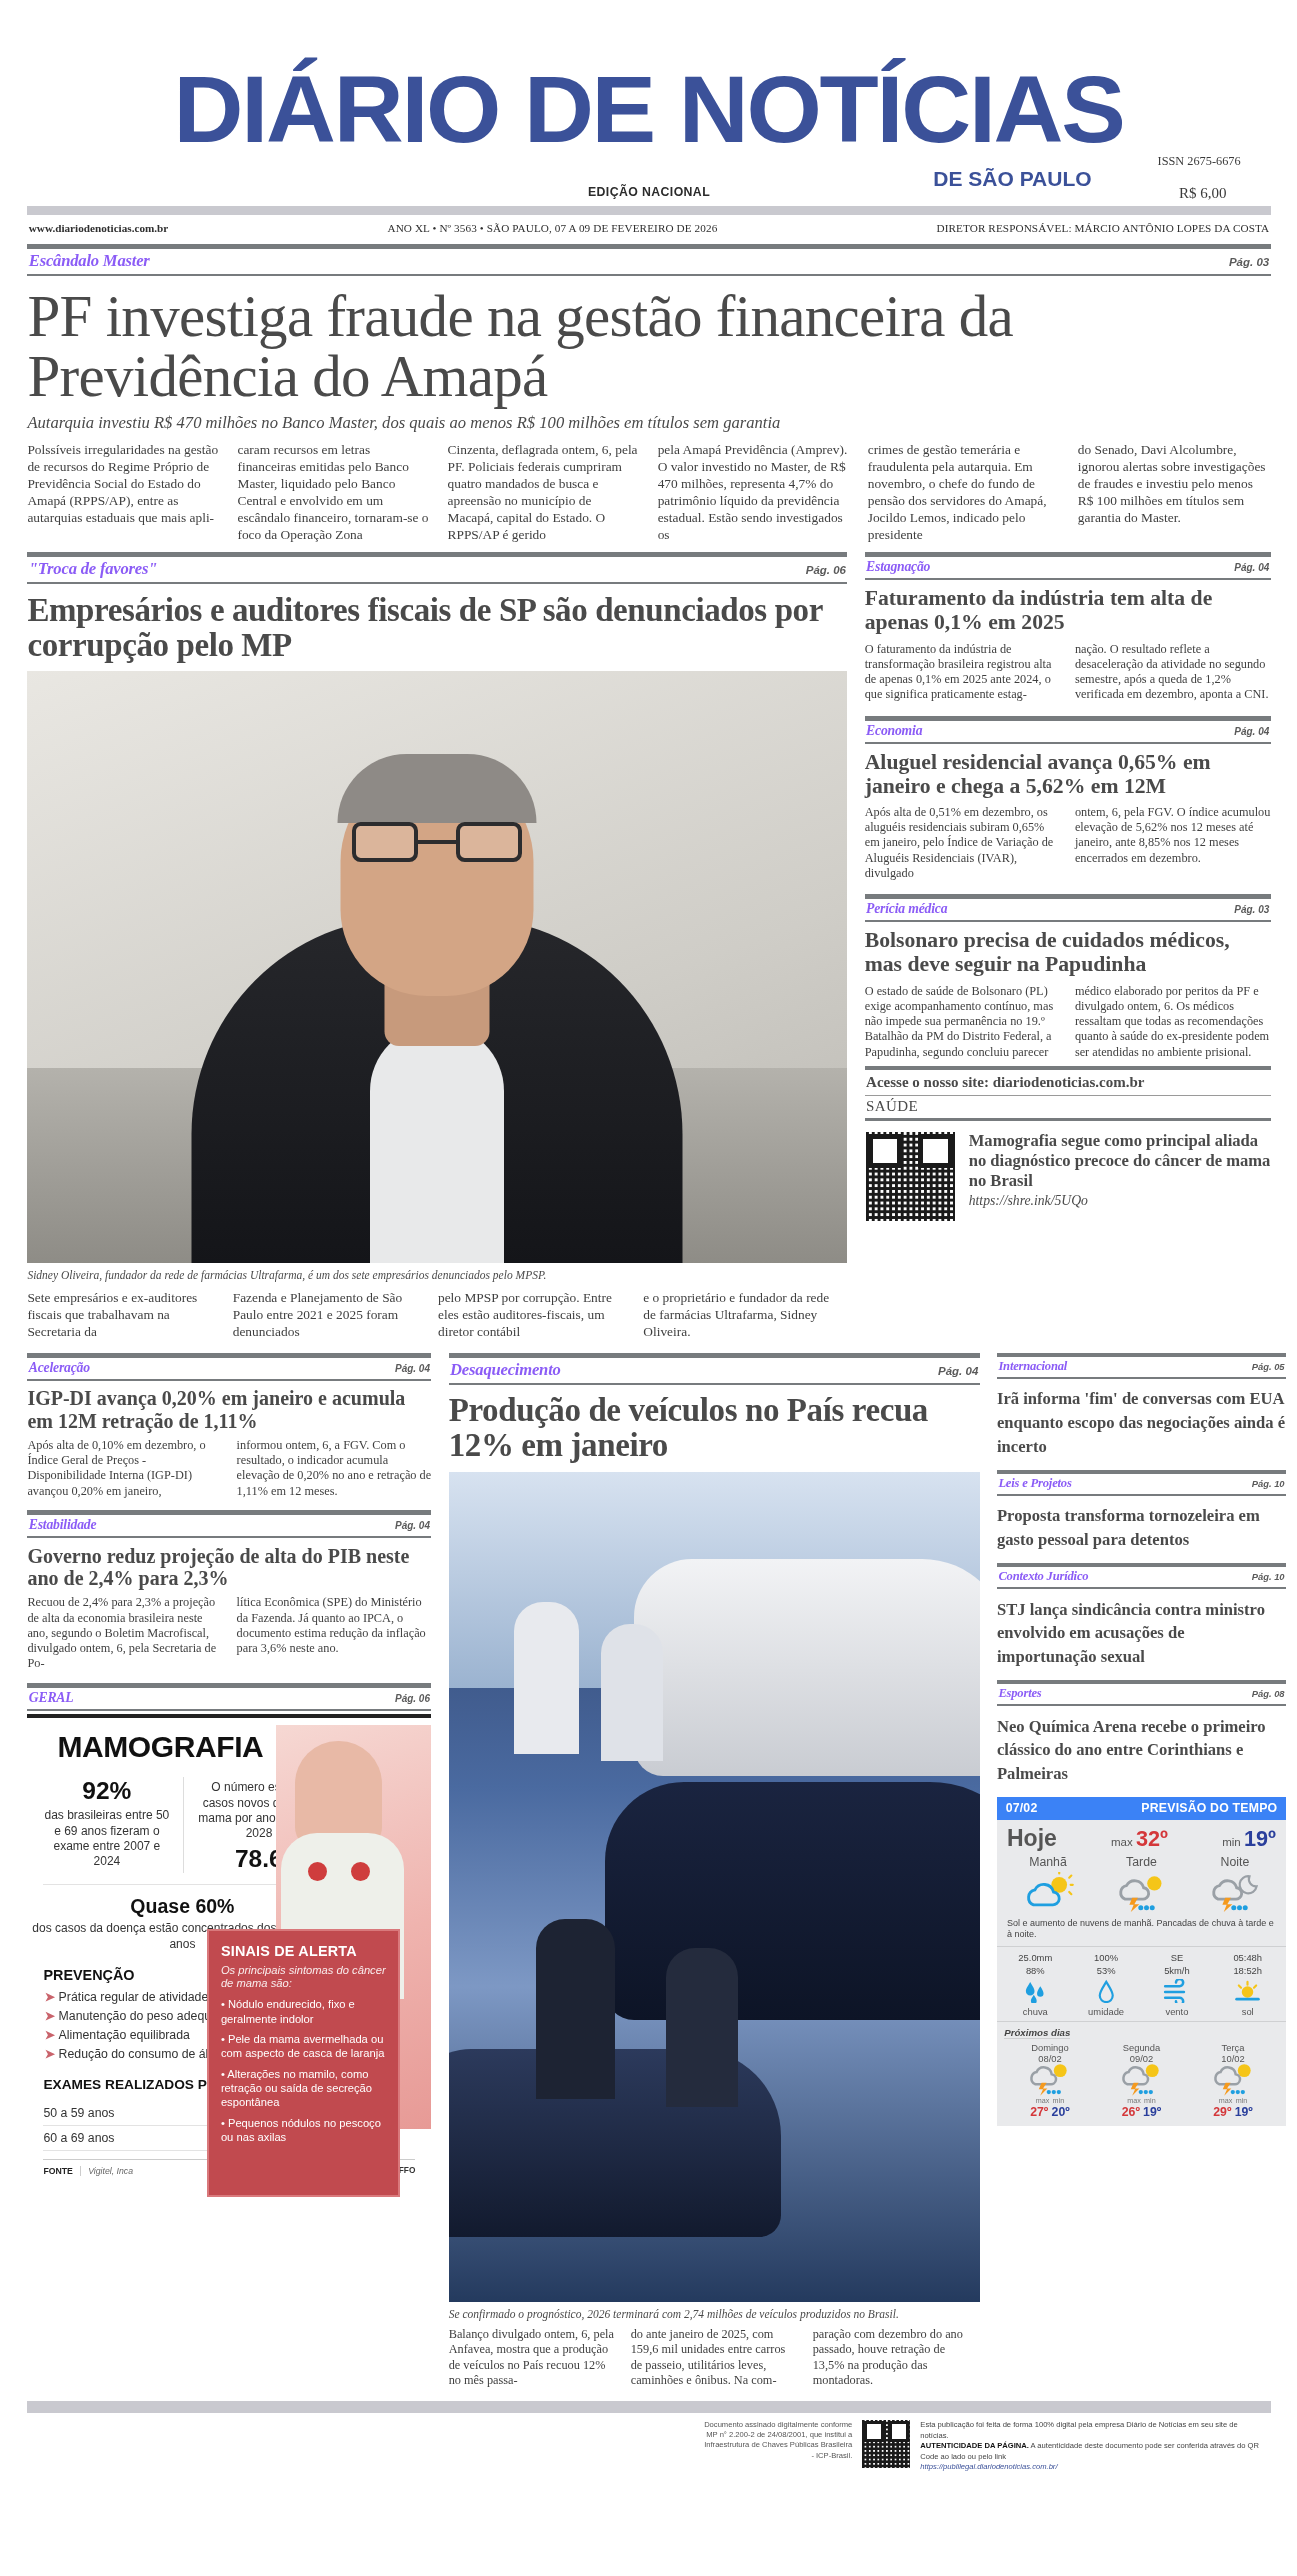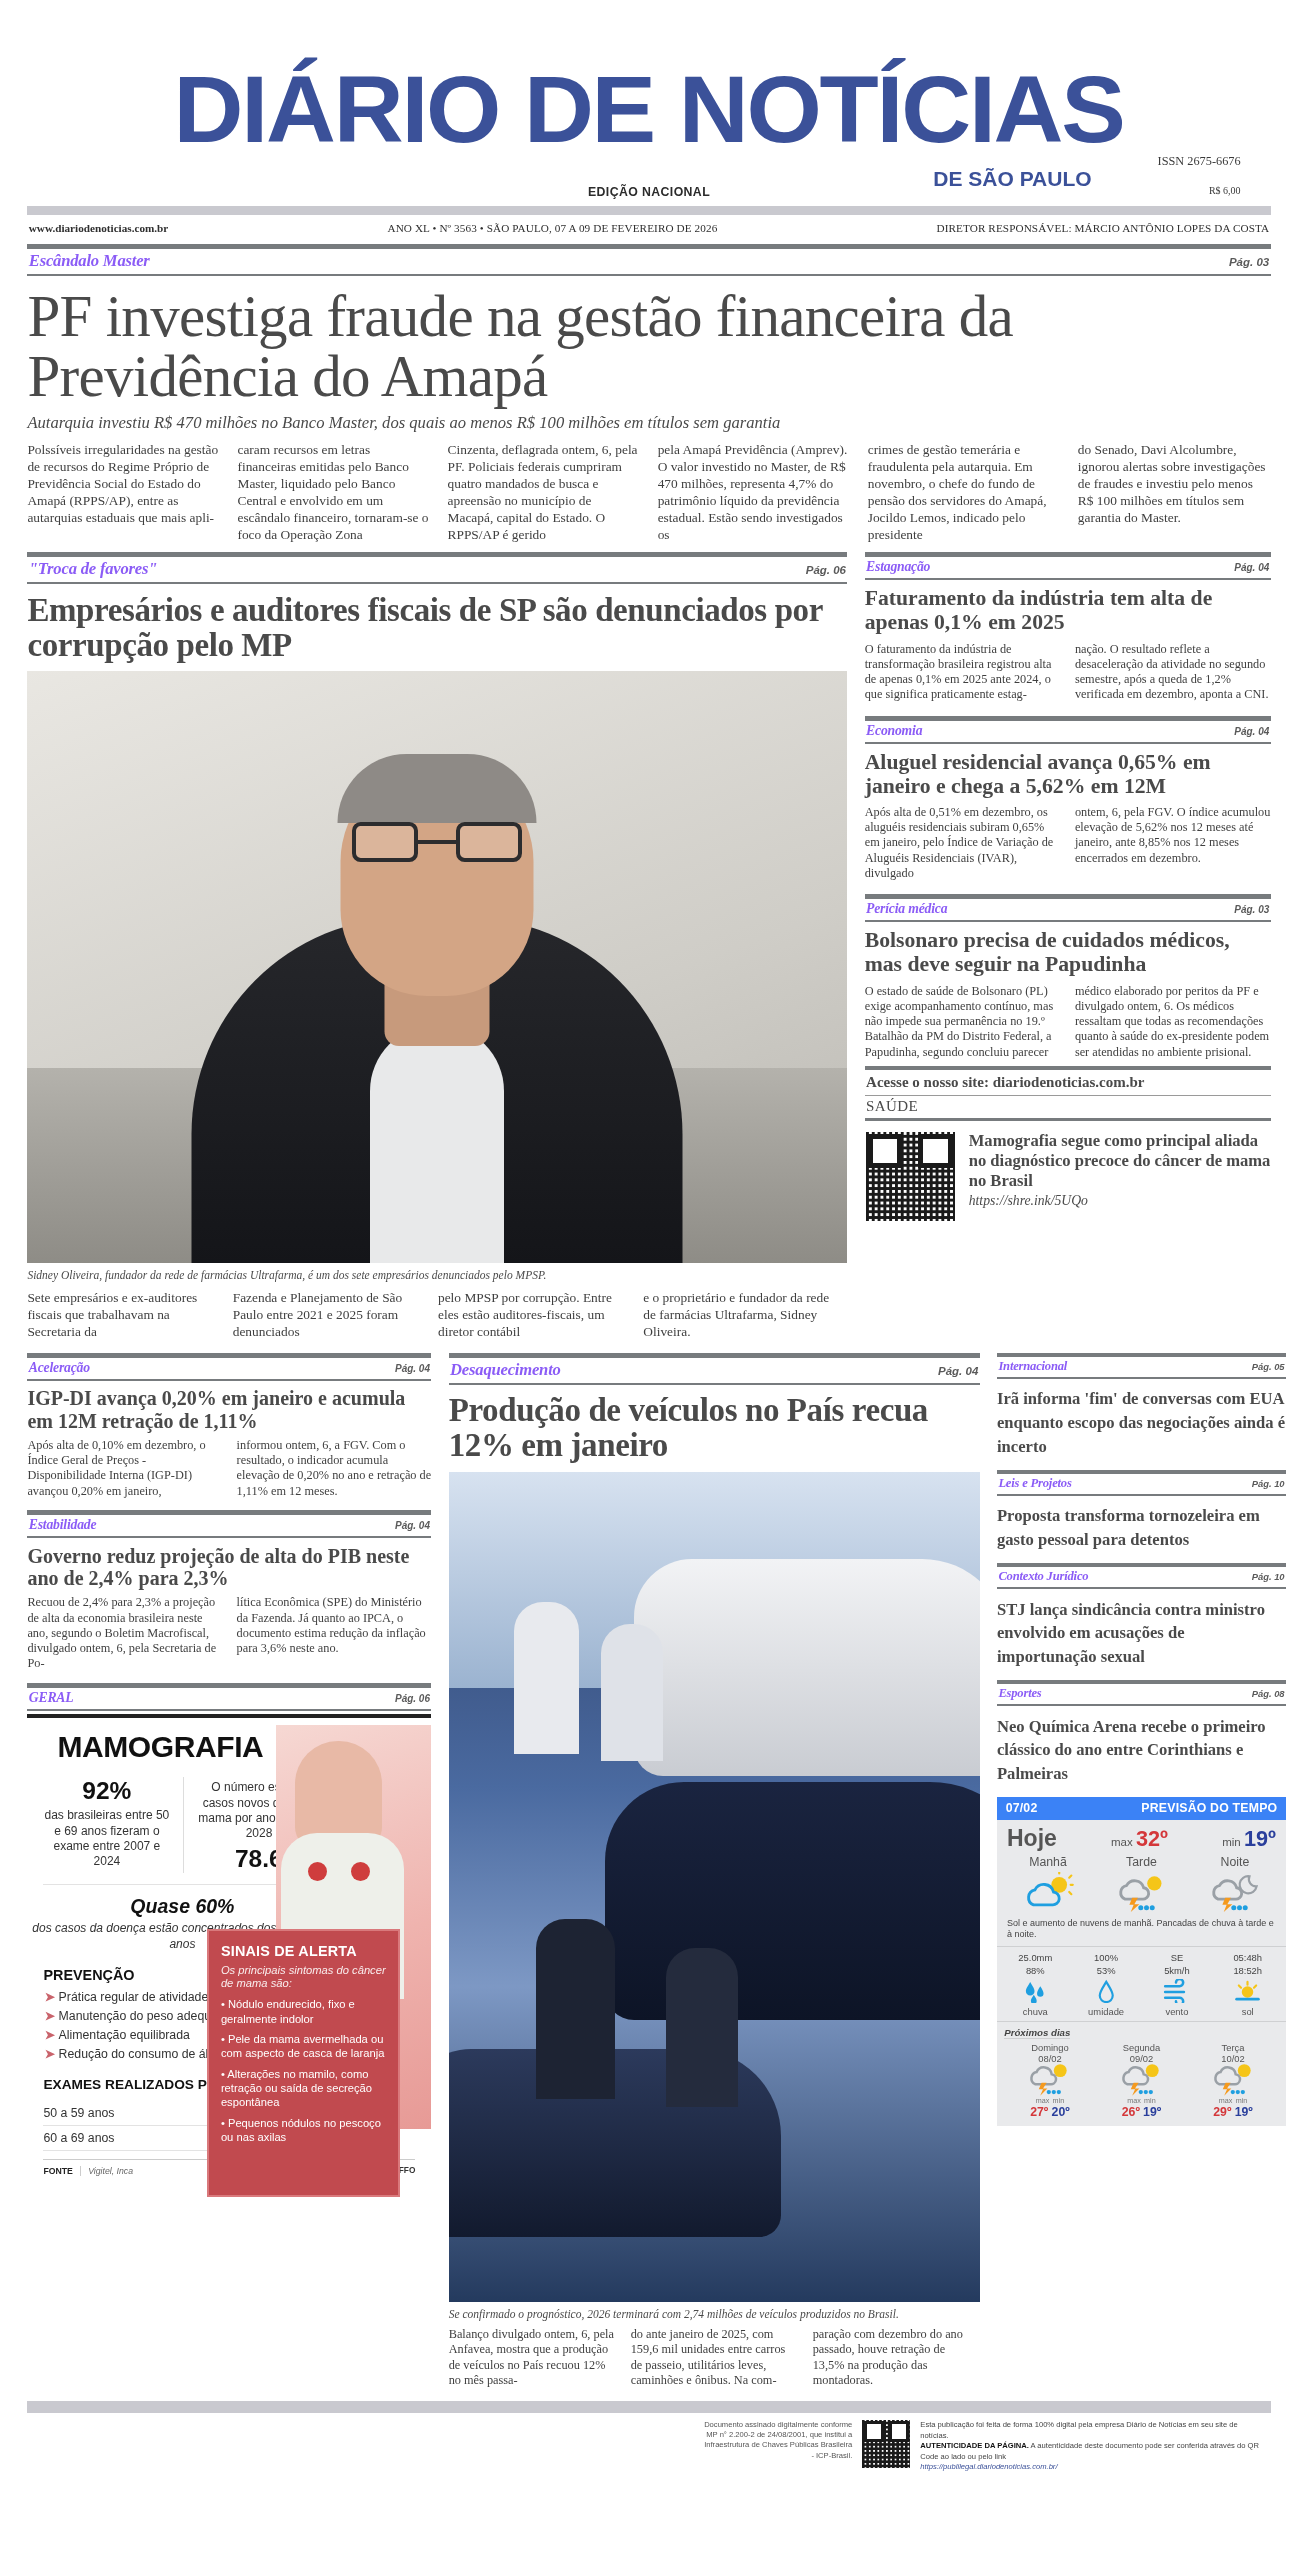--- a/index.html
+++ b/index.html
@@ -35,22 +35,22 @@
   .edicao {
     position:absolute; left:50%; transform:translateX(-50%); top:137px;
     font-family:"Liberation Sans", sans-serif;
     font-weight:bold; font-size:12.3px; color:#2b2b2b; letter-spacing:0.4px;
   }
   .issn {
     position:absolute; right:30px; top:106px;
     font-size:12.3px; color:#3a3a3a; font-family:"Liberation Serif",serif;
   }
   .preco {
-    position:absolute; right:30px; top:137px;
-    font-size:10px; color:#3a3a3a;
+    position:absolute; right:44px; top:137px;
+    font-size:15px; color:#3a3a3a;
   }
 
   
   .infobar-rule { height:9.4px; background:#c9c9cf; margin:2.9px 0 0 0; }
   .infobar {
     display:flex; justify-content:space-between; align-items:center;
     font-size:11.2px; padding:6.5px 1.4px 5.8px 1.4px; color:#2f2f2f;
     font-family:"Liberation Serif", serif;
   }
   .infobar .site { font-weight:bold; }
@@ -249,21 +249,21 @@
   .ig-title {
     font-family:"Liberation Sans", sans-serif; font-weight:bold;
     font-size:30px; color:#111; letter-spacing:-0.4px; padding-left:30px;
   }
   .ig-stats { display:flex; margin-top:13px; padding-left:13px; }
   .ig-statL { width:144px; text-align:center; border-right:1.4px solid #ddd; padding-right:10px; }
   .ig-statR { width:166px; text-align:center; padding-left:10px; }
   .ig-big { font-family:"Liberation Sans", sans-serif; font-weight:bold; font-size:24.5px; color:#111; }
   .ig-cap { font-family:"Liberation Sans", sans-serif; font-size:12px; color:#333; line-height:1.28; margin-top:3.6px; }
   .ig-divider { height:1.4px; background:#e3e3e3; margin:11.5px 21.7px 10px 16px; }
-  .ig-quase { text-align:center; padding-right:94px;font-style:italic; }
+  .ig-quase { text-align:center; padding-right:94px; }
   .ig-quase .b { font-family:"Liberation Sans", sans-serif; font-weight:bold; font-size:19.5px; color:#111; }
   .ig-quase .c { font-family:"Liberation Sans", sans-serif; font-size:12px; color:#333; line-height:1.3; margin-top:2.9px; }
   .ig-prev-title {
     font-family:"Liberation Sans", sans-serif; font-weight:bold; font-size:14.4px;
     color:#111; margin:14.4px 0 7.2px 16px;
   }
   .ig-li { font-family:"Liberation Sans", sans-serif; font-size:12.3px; color:#333; margin:0 0 5px 17.3px; }
   .ig-li .arr { color:#c9636b; font-weight:bold; margin-right:3.6px; }
   .ig-ex-title { font-family:"Liberation Sans", sans-serif; font-weight:bold; font-size:13.7px;
     color:#111; margin:16px 0 7.2px 16px; line-height:1.2; }

